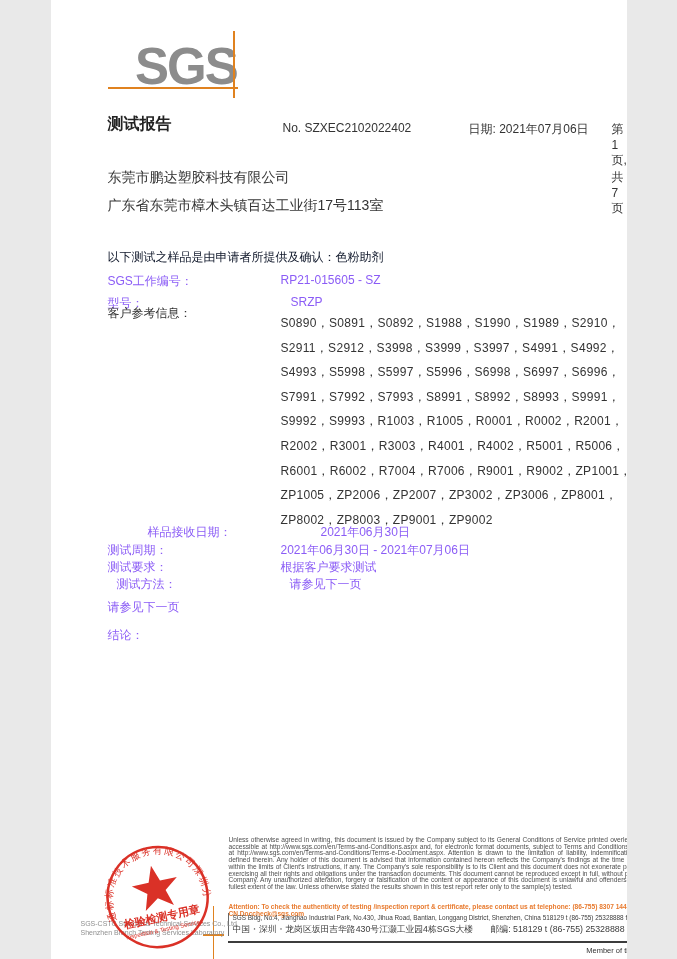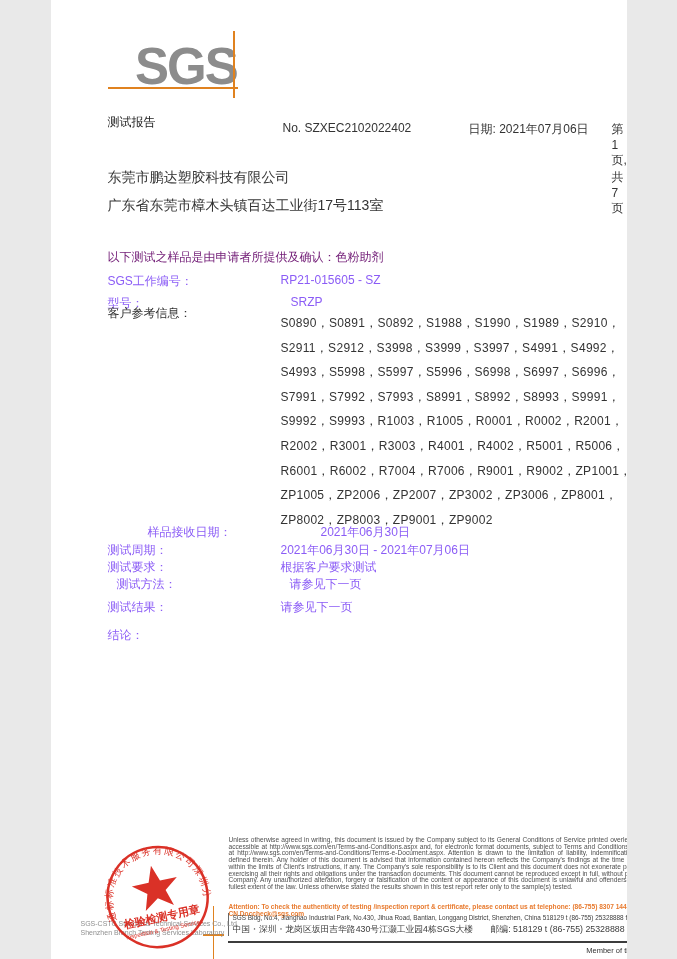--- a/index.html
+++ b/index.html
@@ -8,27 +8,27 @@
     margin:0 auto;overflow:hidden;
     font-family:"Liberation Sans","DejaVu Sans",sans-serif;color:#3a3a3a;
   }
   .abs{position:absolute;}
   
   .logo-text{left:84px;top:40px;font-size:52px;font-weight:bold;color:#8c8c8c;
     letter-spacing:-2px;transform:scaleX(0.98);transform-origin:left top;line-height:1;}
   .logo-hline{left:57px;top:87px;width:130px;height:2px;background:#e0821f;}
   .logo-vline{left:182px;top:31px;width:2px;height:67px;background:#e0821f;}
   
-  .report-title{left:57px;top:114px;font-size:12px;font-weight:normal;color:#222;}
+  .report-title{left:57px;top:114px;font-size:16px;font-weight:bold;color:#222;}
   .report-no{left:232px;top:121px;font-size:12px;color:#333;}
   .report-date{left:418px;top:121px;font-size:12px;color:#333;}
   .report-pages{left:561px;top:121px;font-size:12px;color:#333;}
   
   .applicant{left:57px;top:164px;font-size:14px;line-height:27.5px;color:#333;}
-  .intro{left:57px;top:249px;font-size:12px;color:#701a75;}
+  .intro{left:57px;top:249px;font-size:12px;color:#0f172a;}
   
   .row{left:57px;width:600px;display:flex;font-size:12px;color:#8b5cf6;}
   .row .lbl{width:173px;flex:0 0 173px;}
   .row .val{flex:1;}
   .ref-lines{left:230px;top:311px;width:430px;font-size:12px;line-height:24.6px;
     color:#333;letter-spacing:0.3px;}
   .conclusion-text{width:418px;line-height:16.4px;text-align:justify;}
   
   .disclaimer{left:178px;top:837px;width:477px;font-size:6.6px;line-height:6.7px;
     color:#4f4f4f;text-align:justify;}
@@ -100,21 +100,20 @@
   </div>
   <div class="abs row" style="top:559px;">
     <span class="lbl">测试要求：</span>
     <span class="val">根据客户要求测试</span>
   </div>
   <div class="abs row" style="top:576px;margin-left:9px;">
     <span class="lbl">测试方法：</span>
     <span class="val">请参见下一页</span>
   </div>
   <div class="abs row" style="top:599px;">
-    <span class="lbl">测试结果：</span>
     <span class="val">请参见下一页</span>
   </div>
 
   <div class="abs row" style="top:627px;">
     <span class="lbl">结论：</span>
   </div>
 
   <div class="abs disclaimer">Unless otherwise agreed in writing, this document is issued by the Company subject to its General Conditions of Service printed overleaf, available on request or accessible at http://www.sgs.com/en/Terms-and-Conditions.aspx and, for electronic format documents, subject to Terms and Conditions for Electronic Documents at http://www.sgs.com/en/Terms-and-Conditions/Terms-e-Document.aspx. Attention is drawn to the limitation of liability, indemnification and jurisdiction issues defined therein. Any holder of this document is advised that information contained hereon reflects the Company's findings at the time of its intervention only and within the limits of Client's instructions, if any. The Company's sole responsibility is to its Client and this document does not exonerate parties to a transaction from exercising all their rights and obligations under the transaction documents. This document cannot be reproduced except in full, without prior written approval of the Company. Any unauthorized alteration, forgery or falsification of the content or appearance of this document is unlawful and offenders may be prosecuted to the fullest extent of the law. Unless otherwise stated the results shown in this test report refer only to the sample(s) tested.</div>
   <div class="abs attention">Attention: To check the authenticity of testing /inspection report &amp; certificate, please contact us at telephone: (86-755) 8307 1443, or email: CN.Doccheck@sgs.com</div>
 

